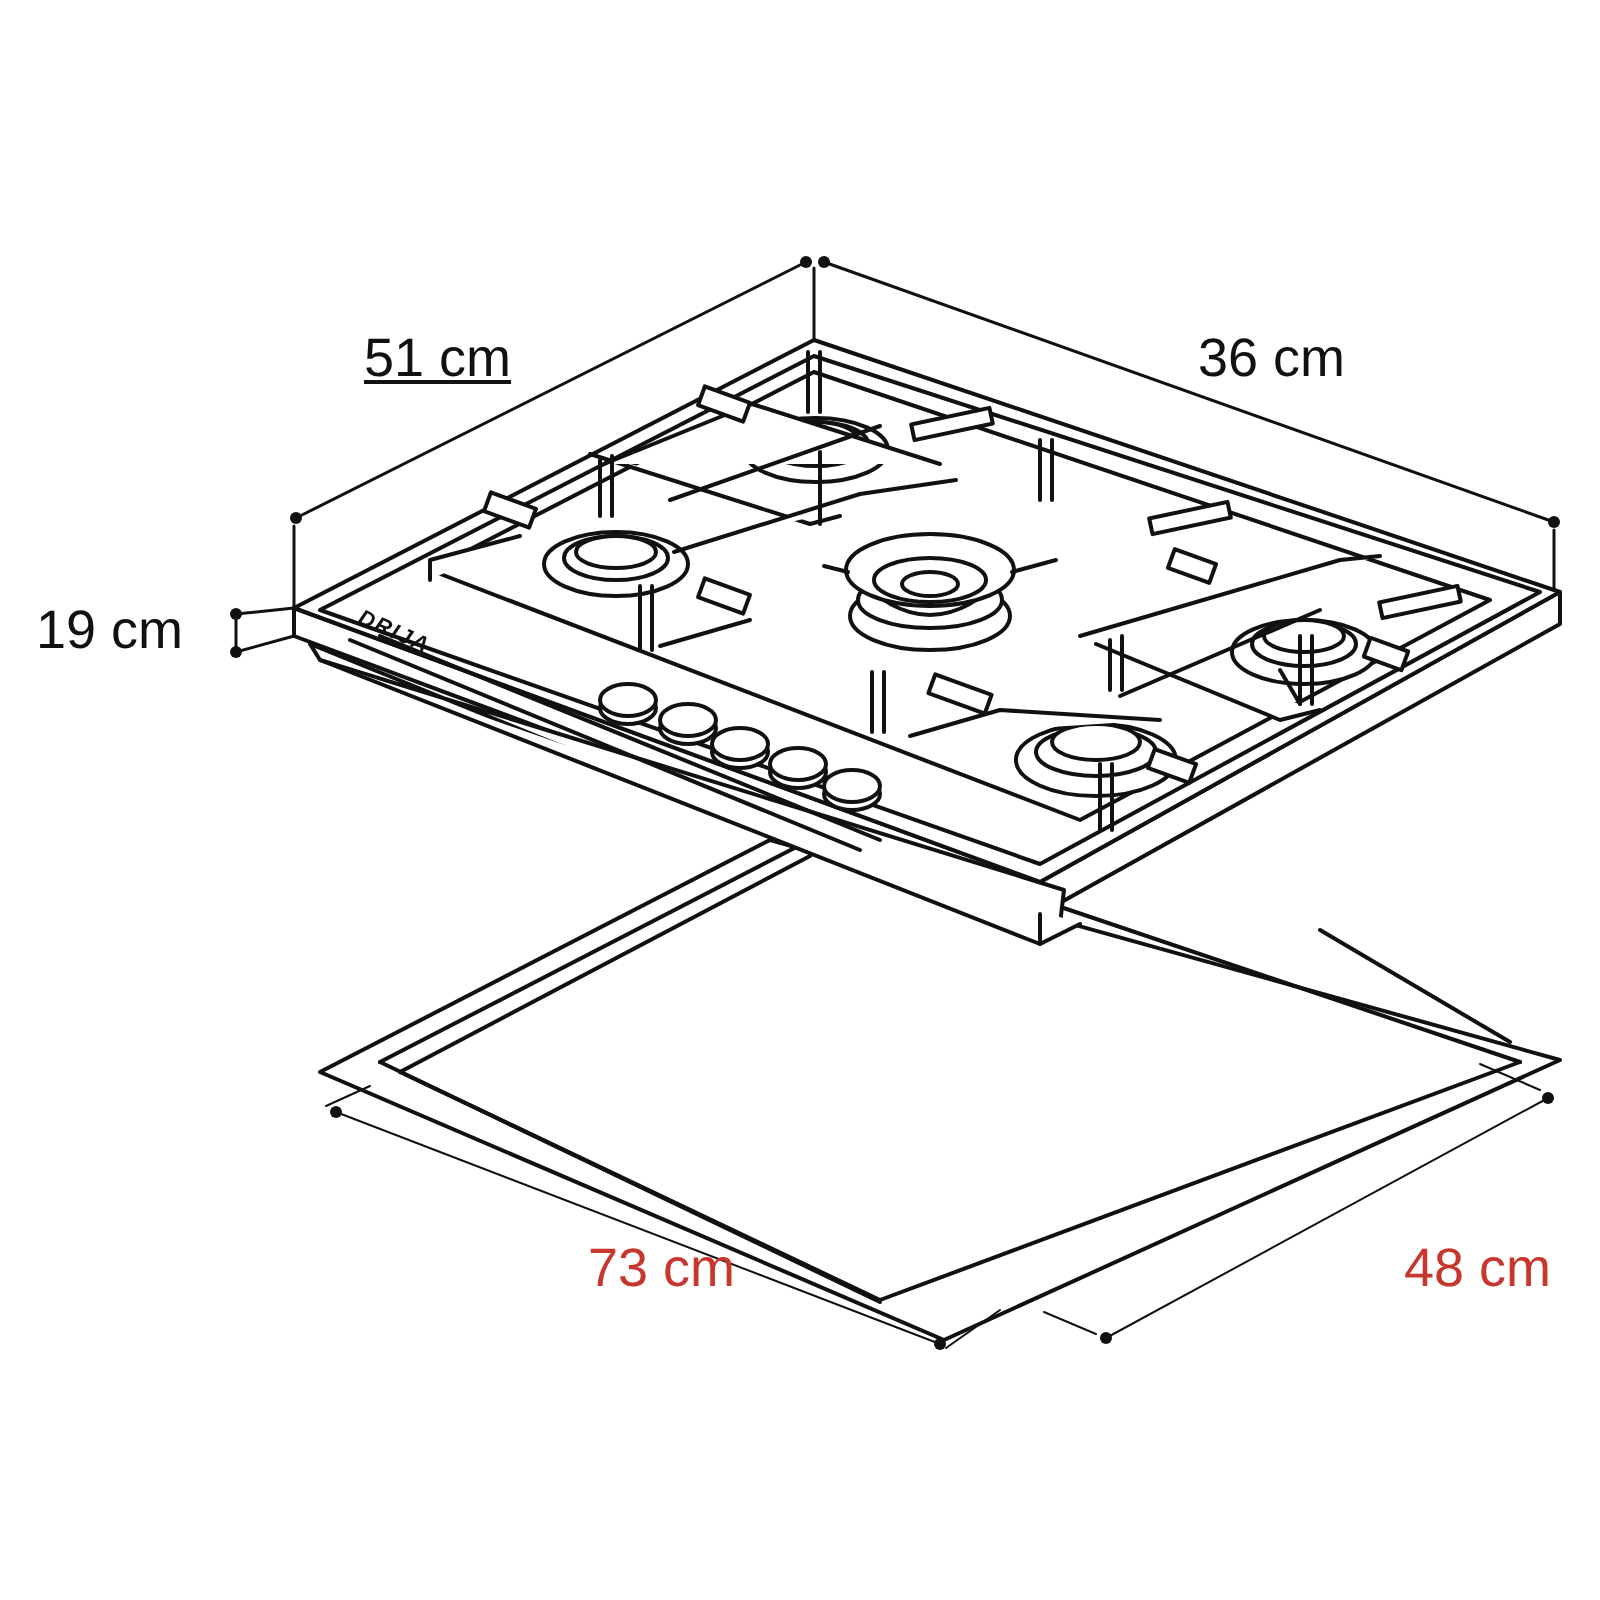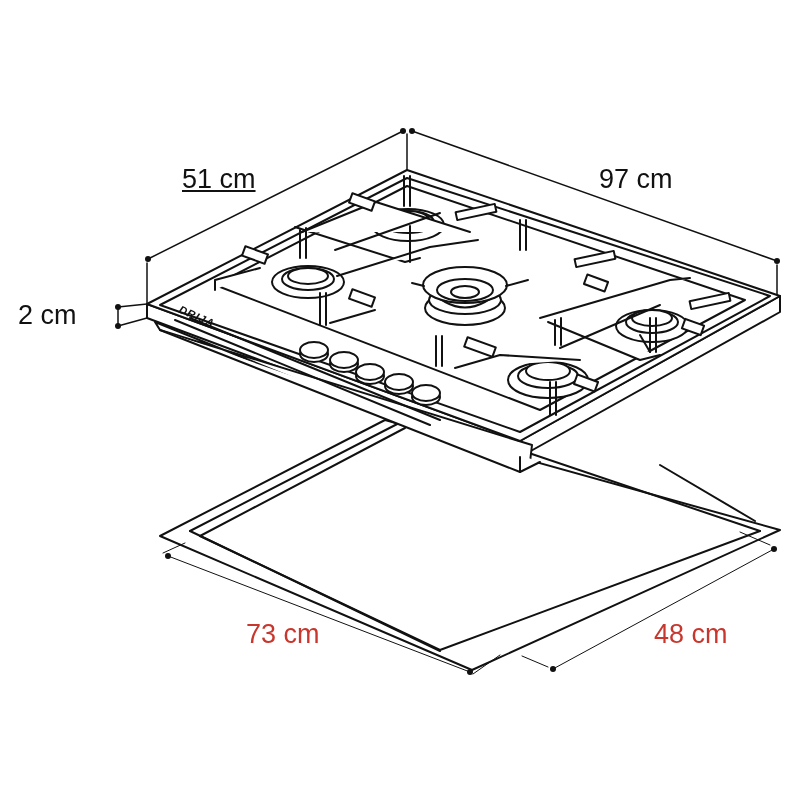--- a/index.html
+++ b/index.html
@@ -1,20 +1,20 @@
 <!DOCTYPE html>
 <html><head>
 <meta charset="utf-8">
 <style>
   html, body { margin: 0; padding: 0; background: #ffffff; }
   body { width: 800px; height: 800px; position: relative; overflow: hidden; font-family: "Liberation Sans", sans-serif; }
   #stage { position: absolute; left: 0; top: 0; width: 800px; height: 800px; }
   .lbl { position: absolute; font-size: 27px; line-height: 1; white-space: nowrap; }
   .lbl.black { color: #111111; }
-  .lbl.red { color: #c8372d; }
+  .lbl.red { color: #c8372d; margin-left: 48px; }
   .brand { position: absolute; left: 182px; top: 303px; font-size: 11px; font-weight: bold; font-style: italic; letter-spacing: 1px; color: #111; transform: rotate(24deg); transform-origin: left top; }
   svg line, svg polyline, svg polygon, svg ellipse, svg path { vector-effect: non-scaling-stroke; }
 </style>
 </head>
 <body>
 
 <div id="stage">
   <svg width="800" height="800" viewBox="0 0 800 800" fill="none" stroke="#111" stroke-width="2" stroke-linejoin="round" stroke-linecap="round">
 
     <g stroke-width="1.5">
@@ -173,17 +173,17 @@
       <line x1="550" y1="382" x2="550" y2="415"></line>
       <line x1="556" y1="382" x2="556" y2="415"></line>
       <line x1="436" y1="336" x2="436" y2="366"></line>
       <line x1="442" y1="336" x2="442" y2="366"></line>
     </g>
   </svg>
 
   <span class="brand">DRIJA</span>
 
   <span class="lbl black" style="left:182px; top:166px;text-decoration:underline;">51 cm</span>
-  <span class="lbl black" style="left:599px; top:166px;">97 cm</span>
-  <span class="lbl black" style="left:18px; top:302px;">2 cm</span>
+  <span class="lbl black" style="left:599px; top:166px;">36 cm</span>
+  <span class="lbl black" style="left:18px; top:302px;">19 cm</span>
   <span class="lbl red" style="left:246px; top:621px;">73 cm</span>
   <span class="lbl red" style="left:654px; top:621px;text-align:right;">48 cm</span>
 </div>
 
 </body></html>

